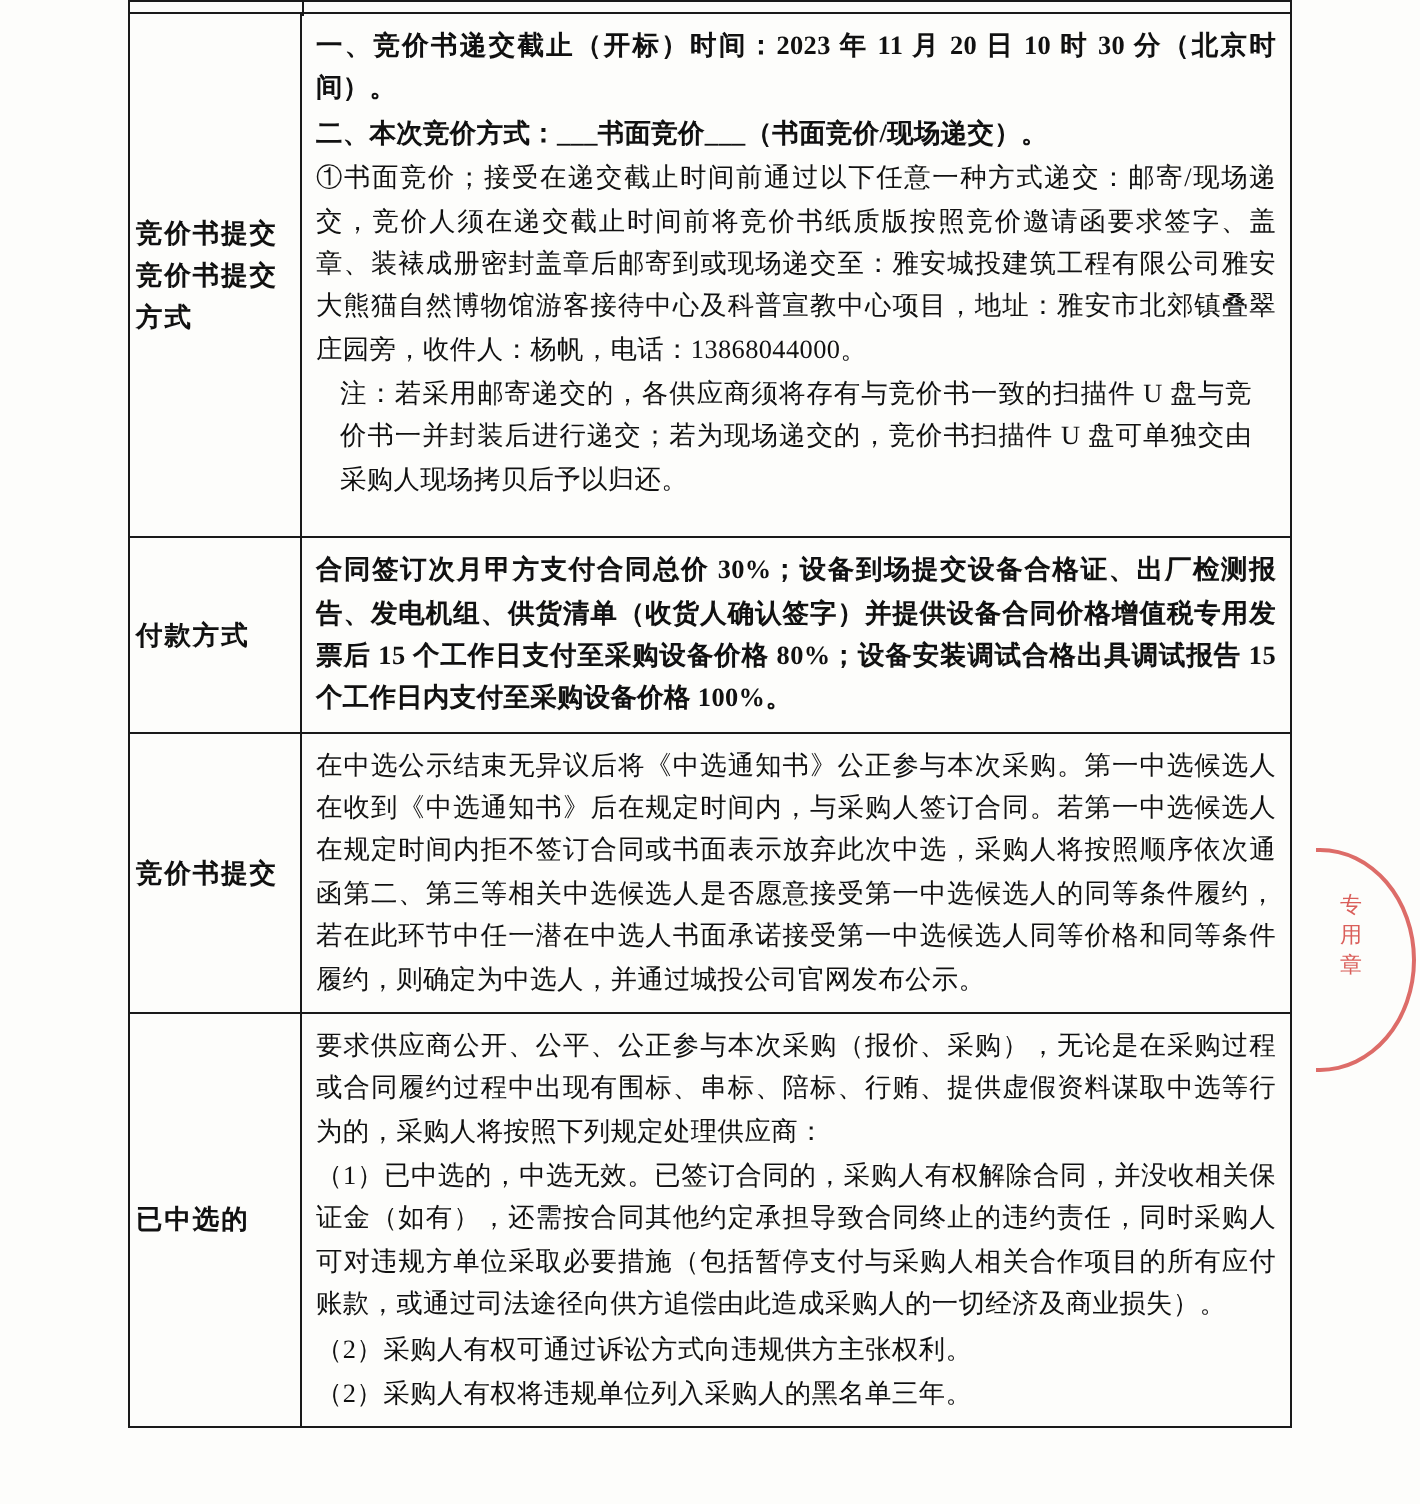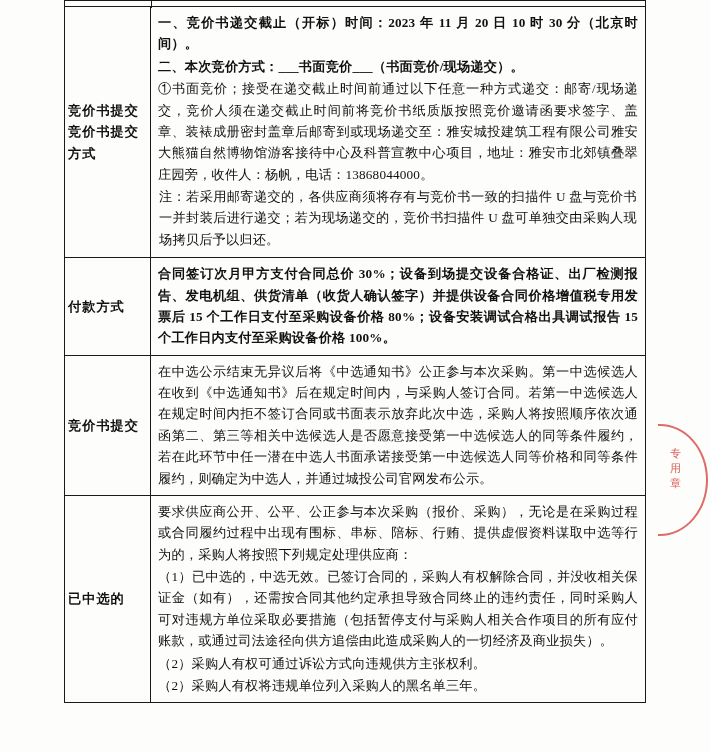--- a/index.html
+++ b/index.html
@@ -58,21 +58,21 @@
     text-indent: 0;
     font-family: Liberation Serif, serif;
   }
   .para + .para {
     margin-top: 1px;
   }
   .bold {
     font-weight: bold;
   }
   .note {
-    margin: 1px;
+    margin: 12px;
   }
   
   .top-stub {
     position: absolute;
     left: 64px;
     top: 0px;
     width: 582px;
     height: 7px;
     border-left: 1px solid #1a1a1a;
     border-right: 1px solid #1a1a1a;

